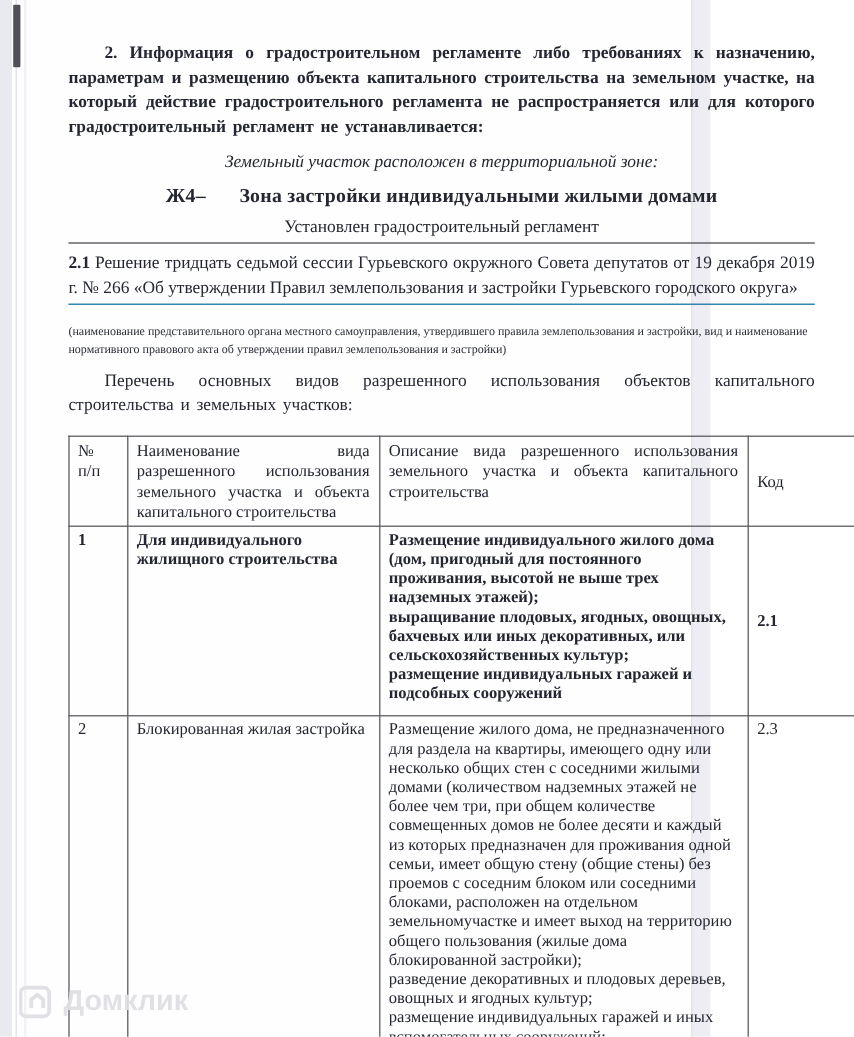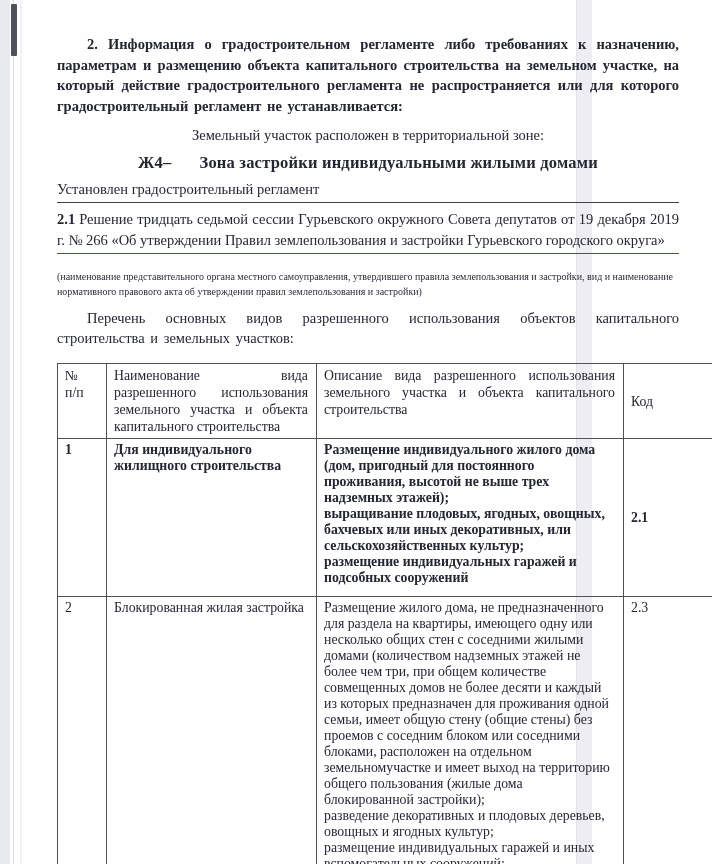--- a/index.html
+++ b/index.html
@@ -23,25 +23,25 @@
 
   .para-bold-intro {
     margin: 34px 0 0 0;
     font-weight: bold;
     font-size: 14.5px;
     line-height: 20.5px;
     text-align: justify;
     text-indent: 30px;
     word-spacing: 2px;
   }
-  .centered-line { text-align: center; font-size: 14.5px; margin-top: 11px; }
+  .centered-line { text-align: center; font-size: 14.5px; margin-top: 11px; font-style: italic; }
   .zone-title { text-align: center; font-weight: bold; font-size: 16.5px; margin-top: 9px; letter-spacing: 0.2px; }
   .zone-title .zone-code { margin-right: 28px; }
   .reglament-line {
-    font-size: 14.5px; margin-top: 8px;
+    text-align: center; font-size: 14.5px; margin-top: 8px;
     border-bottom: 1px solid #3f3f47; padding-bottom: 4px;
   }
   .clause21 {
     margin-top: 6px; font-size: 14.5px; line-height: 21px; text-align: justify;
     border-bottom: 1px solid #0369a1; padding-bottom: 2px;
   }
   .clause21 .num { font-weight: bold; margin-right: 4px; }
   .footnote {
     margin-top: 3px; font-size: 10px; line-height: 15px; text-align: left; color: #2b2e38;
   }
@@ -145,14 +145,23 @@
         <td class="col-desc pre-line">Размещение жилого дома, не предназначенного для раздела на квартиры, имеющего одну или несколько общих стен с соседними жилыми домами (количеством надземных этажей не более чем три, при общем количестве совмещенных домов не более десяти и каждый из которых предназначен для проживания одной семьи, имеет общую стену (общие стены) без проемов с соседним блоком или соседними блоками, расположен на отдельном земельномучастке и имеет выход на территорию общего пользования (жилые дома блокированной застройки);
 разведение декоративных и плодовых деревьев, овощных и ягодных культур;
 размещение индивидуальных гаражей и иных вспомогательных сооружений;
 обустройство спортивных и детских площадок, площадок отдыха</td>
         <td class="col-code">2.3</td>
       </tr>
     </tbody>
       </table>
   </div>
 
+  <div class="watermark">
+    <span>
+      <svg width="30" height="30" viewBox="0 0 30 30">
+        <path d="M6 3 h14 a5 5 0 0 1 5 5 v14 a5 5 0 0 1 -5 5 h-14 a5 5 0 0 1 -5 -5 v-14 a5 5 0 0 1 5 -5 z" fill="none" stroke="rgba(222,222,228,0.95)" stroke-width="3.2"></path>
+        <path d="M10 20 v-7 l5 -4 5 4 v7" fill="none" stroke="rgba(222,222,228,0.95)" stroke-width="3.2" stroke-linejoin="round"></path>
+      </svg>
+    </span>
+    <span>Домклик</span>
+  </div>
 
 </div>
 
 </body></html>

